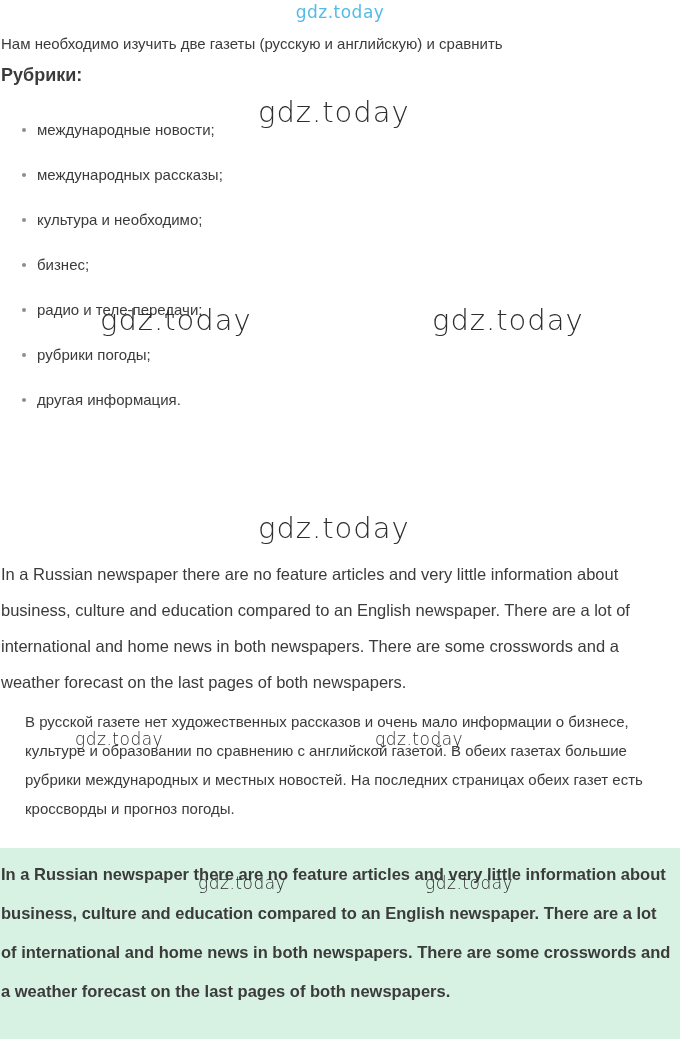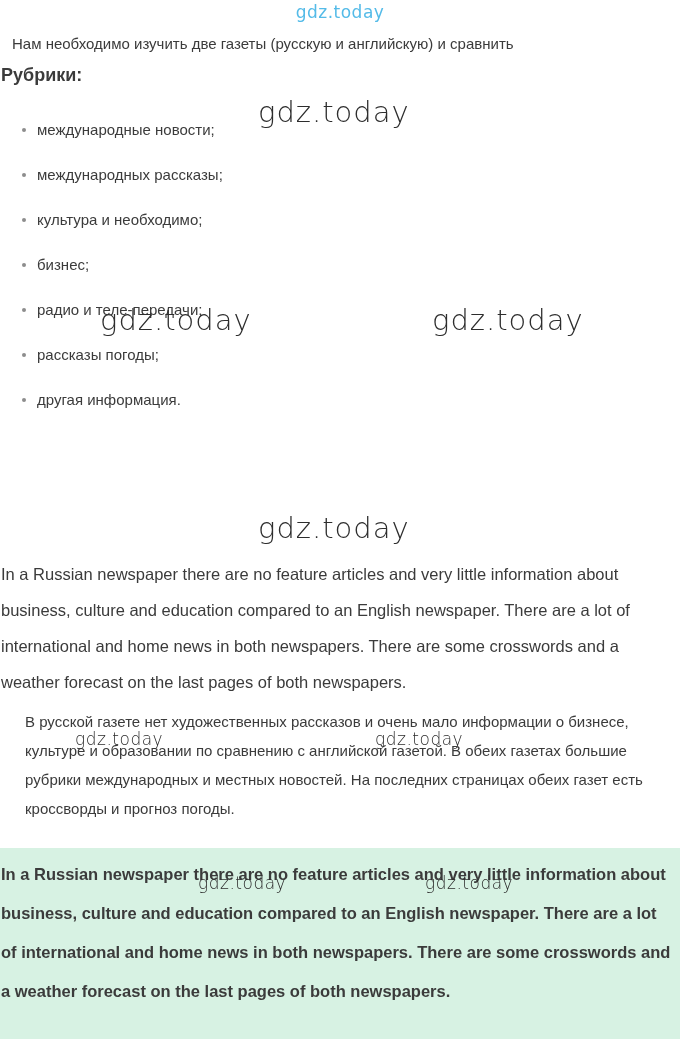--- a/index.html
+++ b/index.html
@@ -46,21 +46,21 @@
   .wm-3 { top: 303px; left: 432px; }
   .wm-4 { top: 511px; left: 258px; }
   .wm-5 { top: 729px; left: 75px;  }
   .wm-6 { top: 729px; left: 375px; }
   .wm-7 { top: 873px; left: 198px; }
   .wm-8 { top: 873px; left: 425px; }
 
   
   .intro {
     position: absolute;
-    top: 34px; left: 12px;
+    top: 34px; left: 1px;
     width: 660px;
     font-size: 15px;
     line-height: 20px;
   }
   .rubrics-heading {
     position: absolute;
     top: 65px; left: 1px;
     font-size: 18px;
     font-weight: 700;
   }
@@ -122,21 +122,21 @@
   <p class="intro">Нам необходимо изучить две газеты (русскую и английскую) и сравнить</p>
 
   <p class="rubrics-heading">Рубрики:</p>
 
   <ul class="rubrics-list">
     <li>международные новости;</li>
     <li>международных рассказы;</li>
     <li>культура и необходимо;</li>
     <li>бизнес;</li>
     <li>радио и теле-передачи;</li>
-    <li>рассказы погоды;</li>
+    <li>рубрики погоды;</li>
     <li>другая информация.</li>
   </ul>
 
   <p class="para-en">In a Russian newspaper there are no feature articles and very little information about business, culture and education compared to an English newspaper. There are a lot of international and home news in both newspapers. There are some crosswords and a weather forecast on the last pages of both newspapers.</p>
 
   <p class="para-ru">В русской газете нет художественных рассказов и очень мало информации о бизнесе, культуре и образовании по сравнению с английской газетой. В обеих газетах большие рубрики международных и местных новостей. На последних страницах обеих газет есть кроссворды и прогноз погоды.</p>
 
   <div class="answer-highlight">In a Russian newspaper there are no feature articles and very little information about business, culture and education compared to an English newspaper. There are a lot of international and home news in both newspapers. There are some crosswords and a weather forecast on the last pages of both newspapers.</div>
 
   <div class="wm wm-large wm-1">gdz.today</div>

